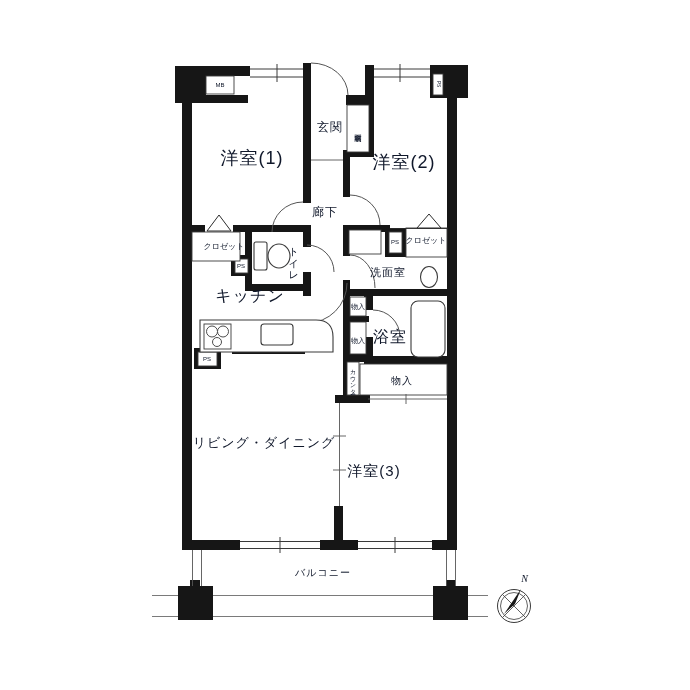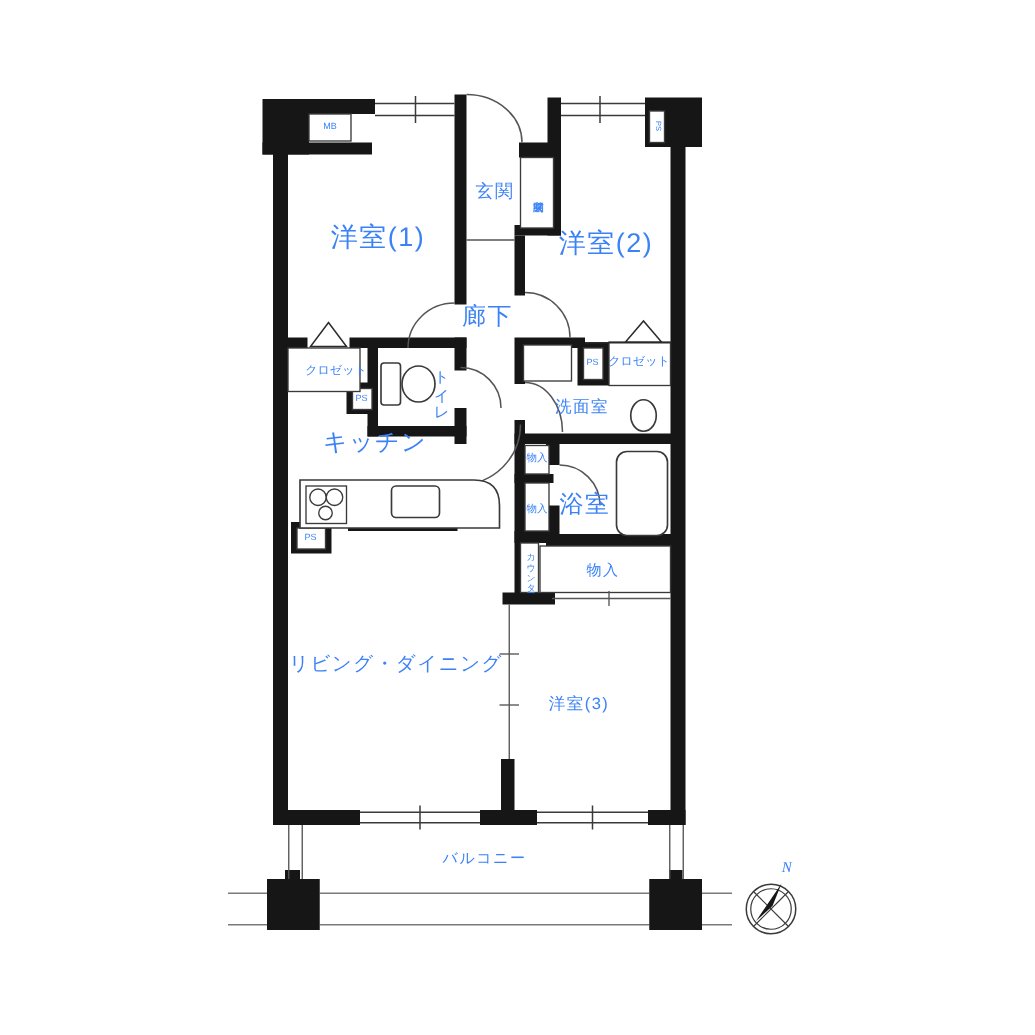--- a/index.html
+++ b/index.html
@@ -1,19 +1,19 @@
 <!DOCTYPE html>
 <html><head>
 <meta charset="utf-8">
 <style>
   html,body{margin:0;padding:0;background:#ffffff;}
   .stage{position:relative;width:690px;height:690px;background:#fff;overflow:hidden;
          font-family:"Liberation Sans","DejaVu Sans",sans-serif;}
   .stage svg{position:absolute;left:0;top:0;}
-  .lbl{position:absolute;transform:translate(-50%,-50%);color:#3b82f6;white-space:nowrap;
+  .lbl{position:absolute;transform:translate(-50%,-50%);color:#0f172a;white-space:nowrap;
        letter-spacing:1px;line-height:1;}
   .lbl.v{writing-mode:vertical-rl;letter-spacing:1px;}
   .lbl.small{letter-spacing:0;}
   .lbl.north{font-family:"Liberation Serif","DejaVu Serif",serif;font-style:italic;}
 </style>
 </head>
 <body>
 
 <div class="stage">
 
@@ -156,24 +156,24 @@
     <circle cx="514" cy="606" r="16.5" fill="none" stroke="#3a3a3a" stroke-width="1"></circle>
     <circle cx="514" cy="606" r="13.5" fill="none" stroke="#3a3a3a" stroke-width="0.8"></circle>
     <line x1="502.5" y1="617.5" x2="525.5" y2="594.5" stroke="#3a3a3a" stroke-width="0.8"></line>
     <line x1="502.5" y1="594.5" x2="525.5" y2="617.5" stroke="#3a3a3a" stroke-width="0.8"></line>
     <polygon points="521,589 504,614 515,604" fill="#161616"></polygon>
   </g>
 </svg>
 
 <div class="lbl" style="left:252px;top:158px;font-size:18px">洋室(1)</div>
 <div class="lbl" style="left:404px;top:162px;font-size:18px">洋室(2)</div>
-<div class="lbl" style="left:386px;top:470px;font-size:11px">洋室(3)</div>
+<div class="lbl" style="left:374px;top:470px;font-size:15px">洋室(3)</div>
 <div class="lbl" style="left:330px;top:127px;font-size:12px">玄関</div>
 <div class="lbl v small" style="left:358px;top:129px;font-size:7px">玄関収納</div>
-<div class="lbl" style="left:325px;top:212px;font-size:16px">廊下</div>
+<div class="lbl" style="left:325px;top:212px;font-size:12px">廊下</div>
 <div class="lbl v" style="left:293px;top:258px;font-size:10px">トイレ</div>
 <div class="lbl" style="left:250px;top:296px;font-size:16px">キッチン</div>
 <div class="lbl" style="left:264px;top:442px;font-size:13px">リビング・ダイニング</div>
 <div class="lbl" style="left:388px;top:272px;font-size:11px">洗面室</div>
 <div class="lbl" style="left:390px;top:337px;font-size:16px">浴室</div>
 <div class="lbl" style="left:323px;top:573px;font-size:10px">バルコニー</div>
 <div class="lbl small" style="left:224px;top:247px;font-size:8px">クロゼット</div>
 <div class="lbl small" style="left:426px;top:241px;font-size:8px">クロゼット</div>
 <div class="lbl small" style="left:358px;top:306px;font-size:7px">物入</div>
 <div class="lbl small" style="left:358px;top:340px;font-size:7px">物入</div>

